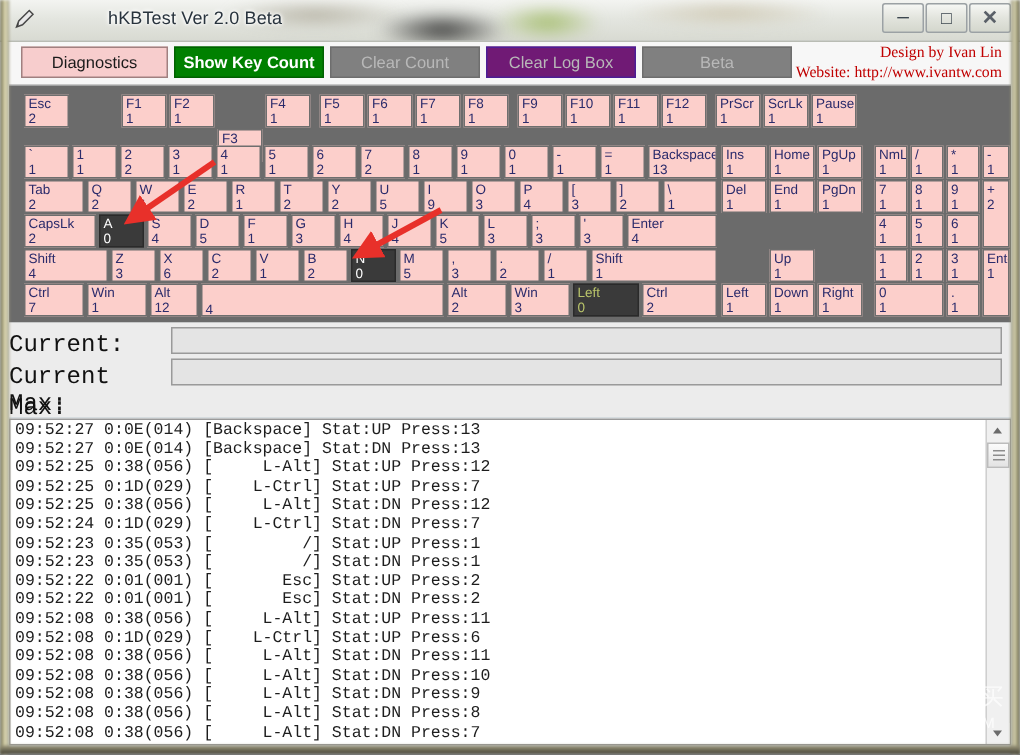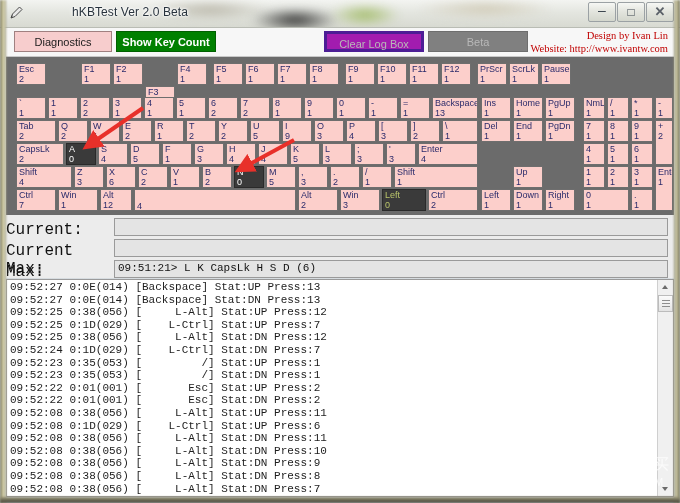--- a/index.html
+++ b/index.html
@@ -52,21 +52,21 @@
     background:#f7f7f7;border-bottom:1px solid #c8c8c8;
   }
   .tbtn{
     position:absolute;top:3px;height:21px;
     font-size:11px;line-height:21px;text-align:center;
     box-sizing:border-box;cursor:default;white-space:nowrap;
   }
   #tb-diag{left:8px;width:98px;background:#f7cdcd;border:1px solid #a08080;color:#1a1a1a;}
   #tb-show{left:110px;width:100px;background:#008000;border:1px solid #006000;color:#ffffff;font-weight:bold;}
   #tb-clearcount{left:214px;width:100px;background:#808080;border:1px solid #6e6e6e;color:#b8b8b8;}
-  #tb-clearlog{left:318px;width:100px;background:#a21caf;border:3px solid #4c1d95;color:#b8b8b8;}
+  #tb-clearlog{left:318px;width:100px;background:#701a75;border:1px solid #4c1d95;color:#b8b8b8;}
   #tb-exit{left:422px;width:100px;background:#808080;border:1px solid #6e6e6e;color:#b8b8b8;}
   #credit{
     position:absolute;right:6px;top:1px;text-align:right;
     color:#c00000;font-weight:normal;font-size:10.5px;line-height:13px;
     font-family:"Liberation Serif",serif;
   }
 
   
   #kb{
     position:absolute;left:6px;top:57px;width:668px;height:158px;
@@ -193,20 +193,21 @@
       <span>□</span>
     </div>
     <div class="winbtn" id="btn-close">
       <span>✕</span>
     </div>
   </div>
 
   <div id="toolbar">
     <div class="tbtn" id="tb-show">Show Key Count</div>
     <div class="tbtn" id="tb-diag">Diagnostics</div>
+    <div class="tbtn" id="tb-clearcount">Clear Count</div>
     <div class="tbtn" id="tb-clearlog">Clear Log Box</div>
     <div class="tbtn" id="tb-exit">Beta</div>
     <div id="credit">
       <div>Design by Ivan Lin</div>
       <div>Website: http://www.ivantw.com</div>
     </div>
   </div>
 
   <div id="kb">
       <div class="key" style="left: 10px; top: 6px; width: 30px; height: 22px;">
@@ -635,23 +636,20 @@
       </div>
     </div>
     <div class="srow" style="top:24px;">
       <div class="slabel">Current Max:</div>
       <div class="sfield">
         <span></span>
       </div>
     </div>
     <div class="srow" style="top:45px;">
       <div class="slabel">Max:</div>
-      <div class="sfield">
-        <span>09:51:21&gt; L K CapsLk H S D (6)</span>
-      </div>
     </div>
   </div>
 
   <div id="logwrap">
     <div id="logtext">09:52:27 0:0E(014) [Backspace] Stat:UP Press:13
 09:52:27 0:0E(014) [Backspace] Stat:DN Press:13
 09:52:25 0:38(056) [     L-Alt] Stat:UP Press:12
 09:52:25 0:1D(029) [    L-Ctrl] Stat:UP Press:7
 09:52:25 0:38(056) [     L-Alt] Stat:DN Press:12
 09:52:24 0:1D(029) [    L-Ctrl] Stat:DN Press:7

